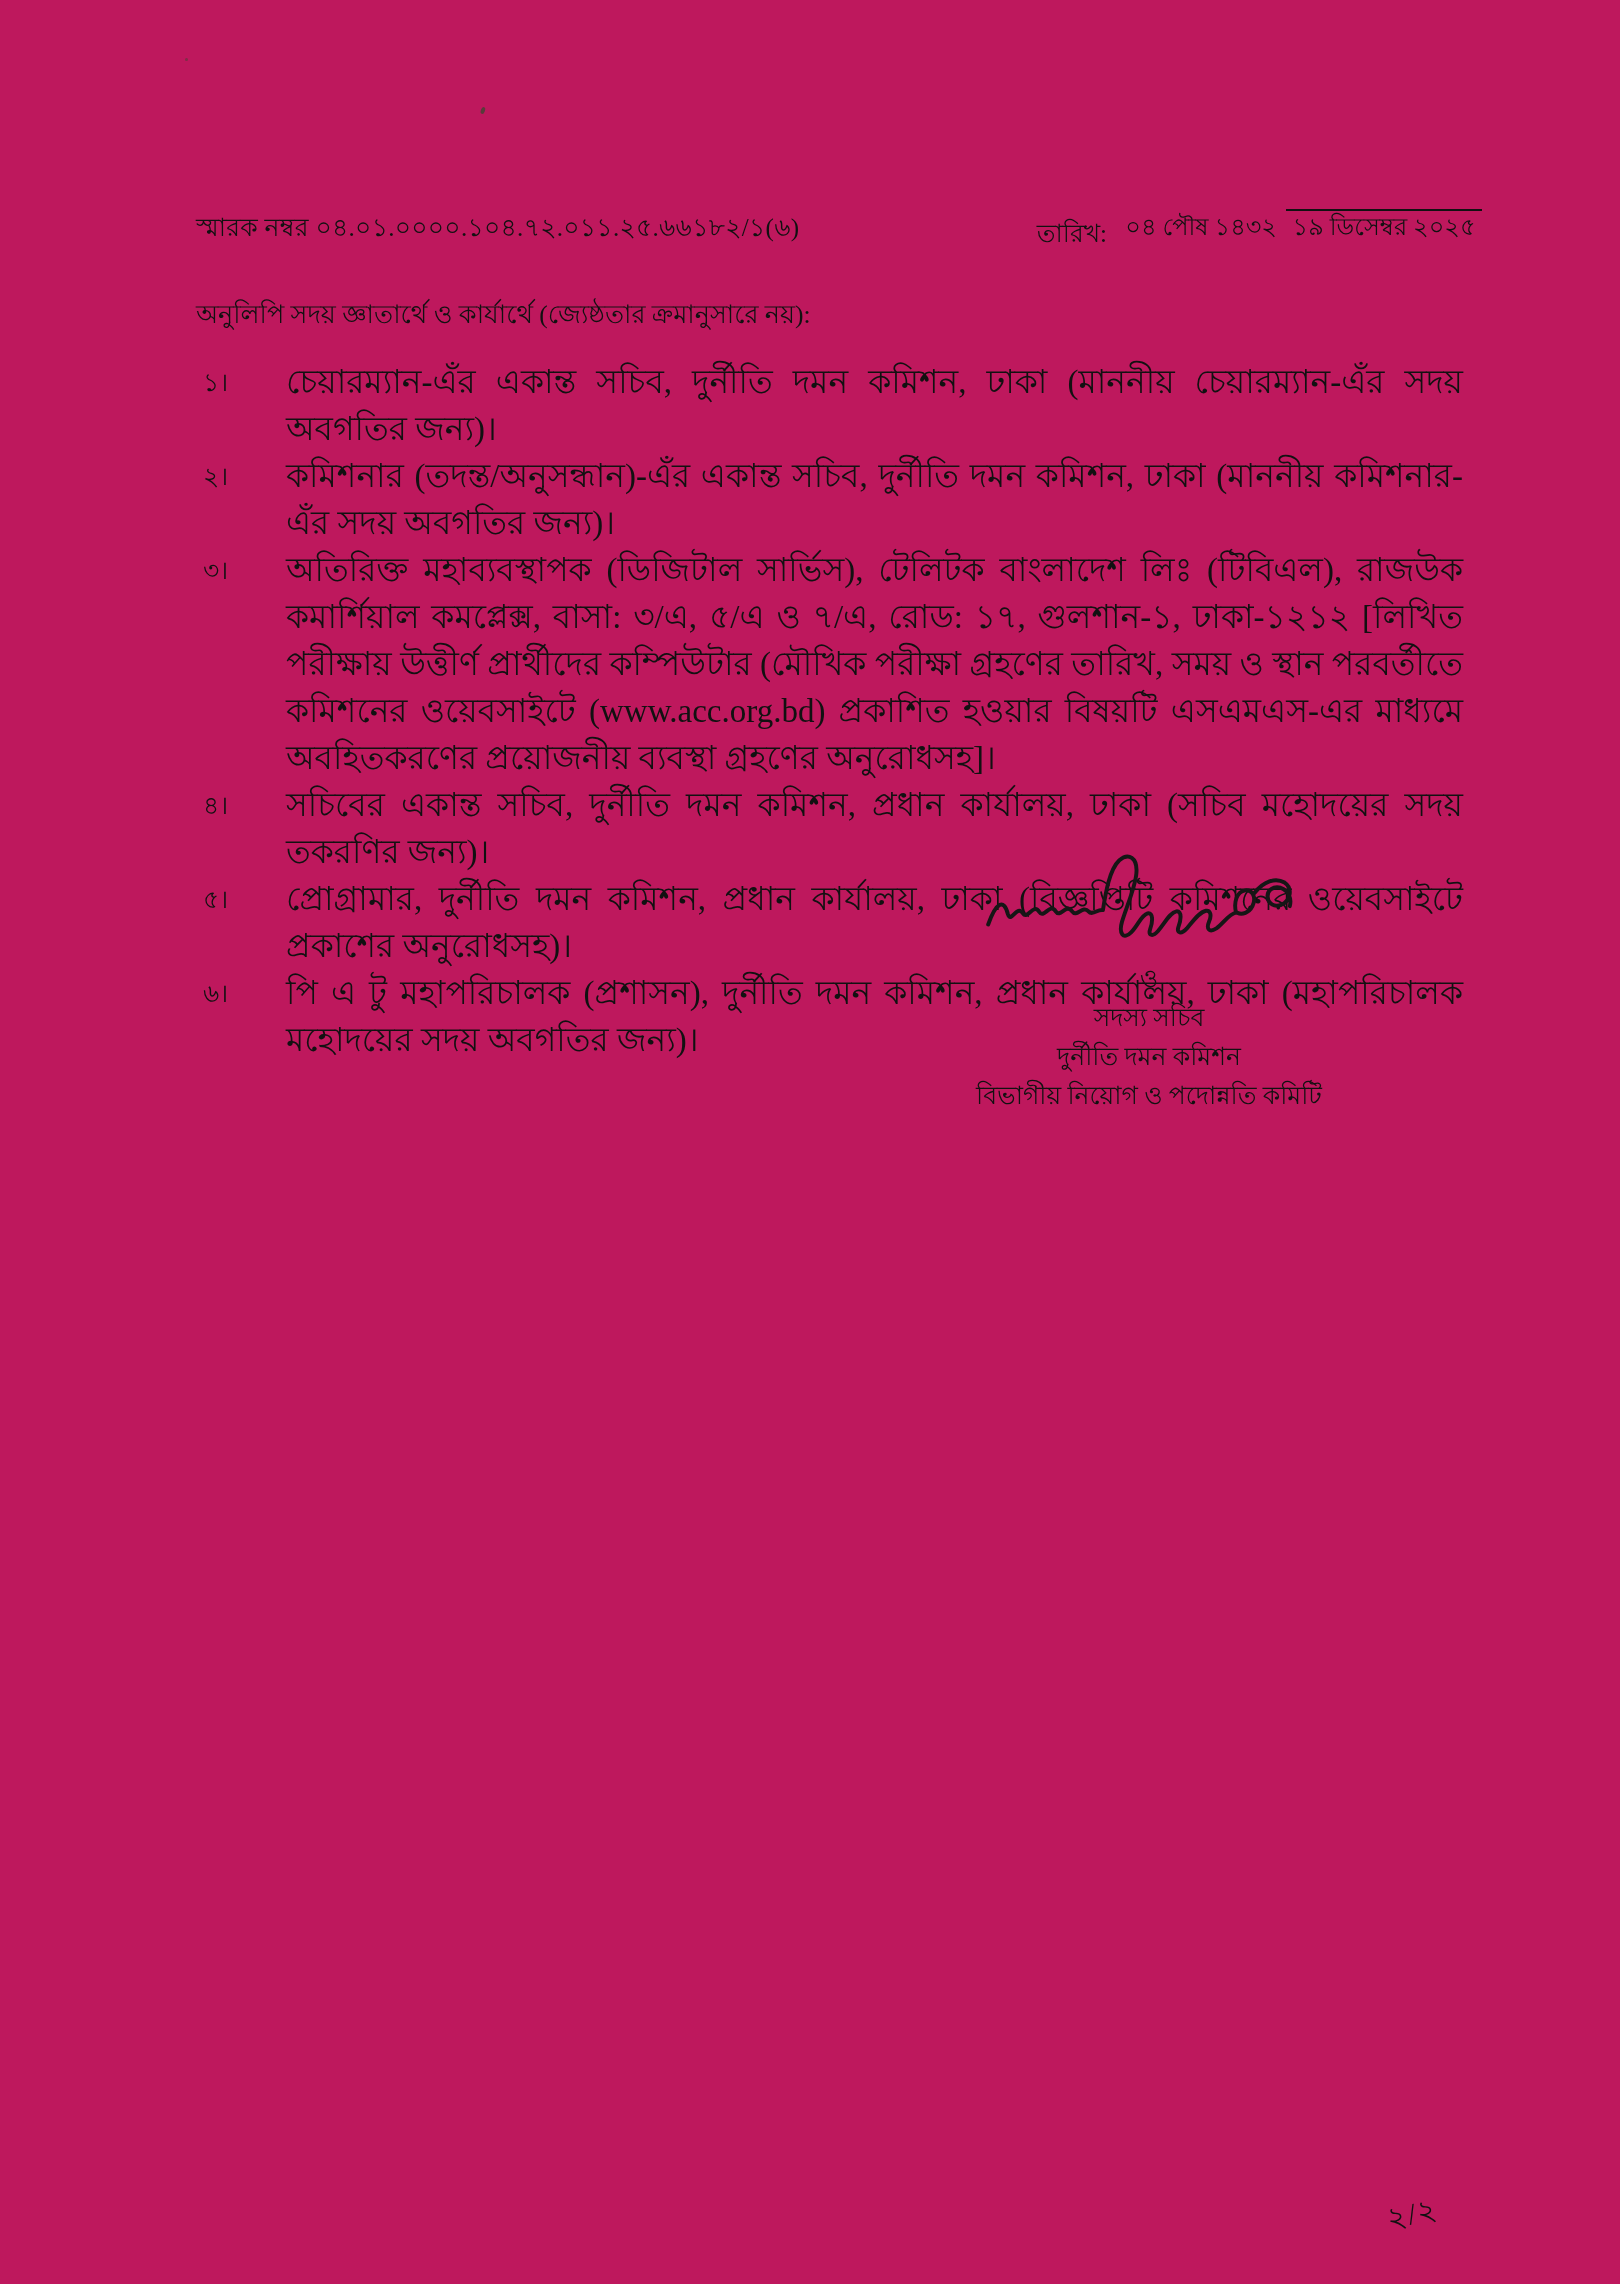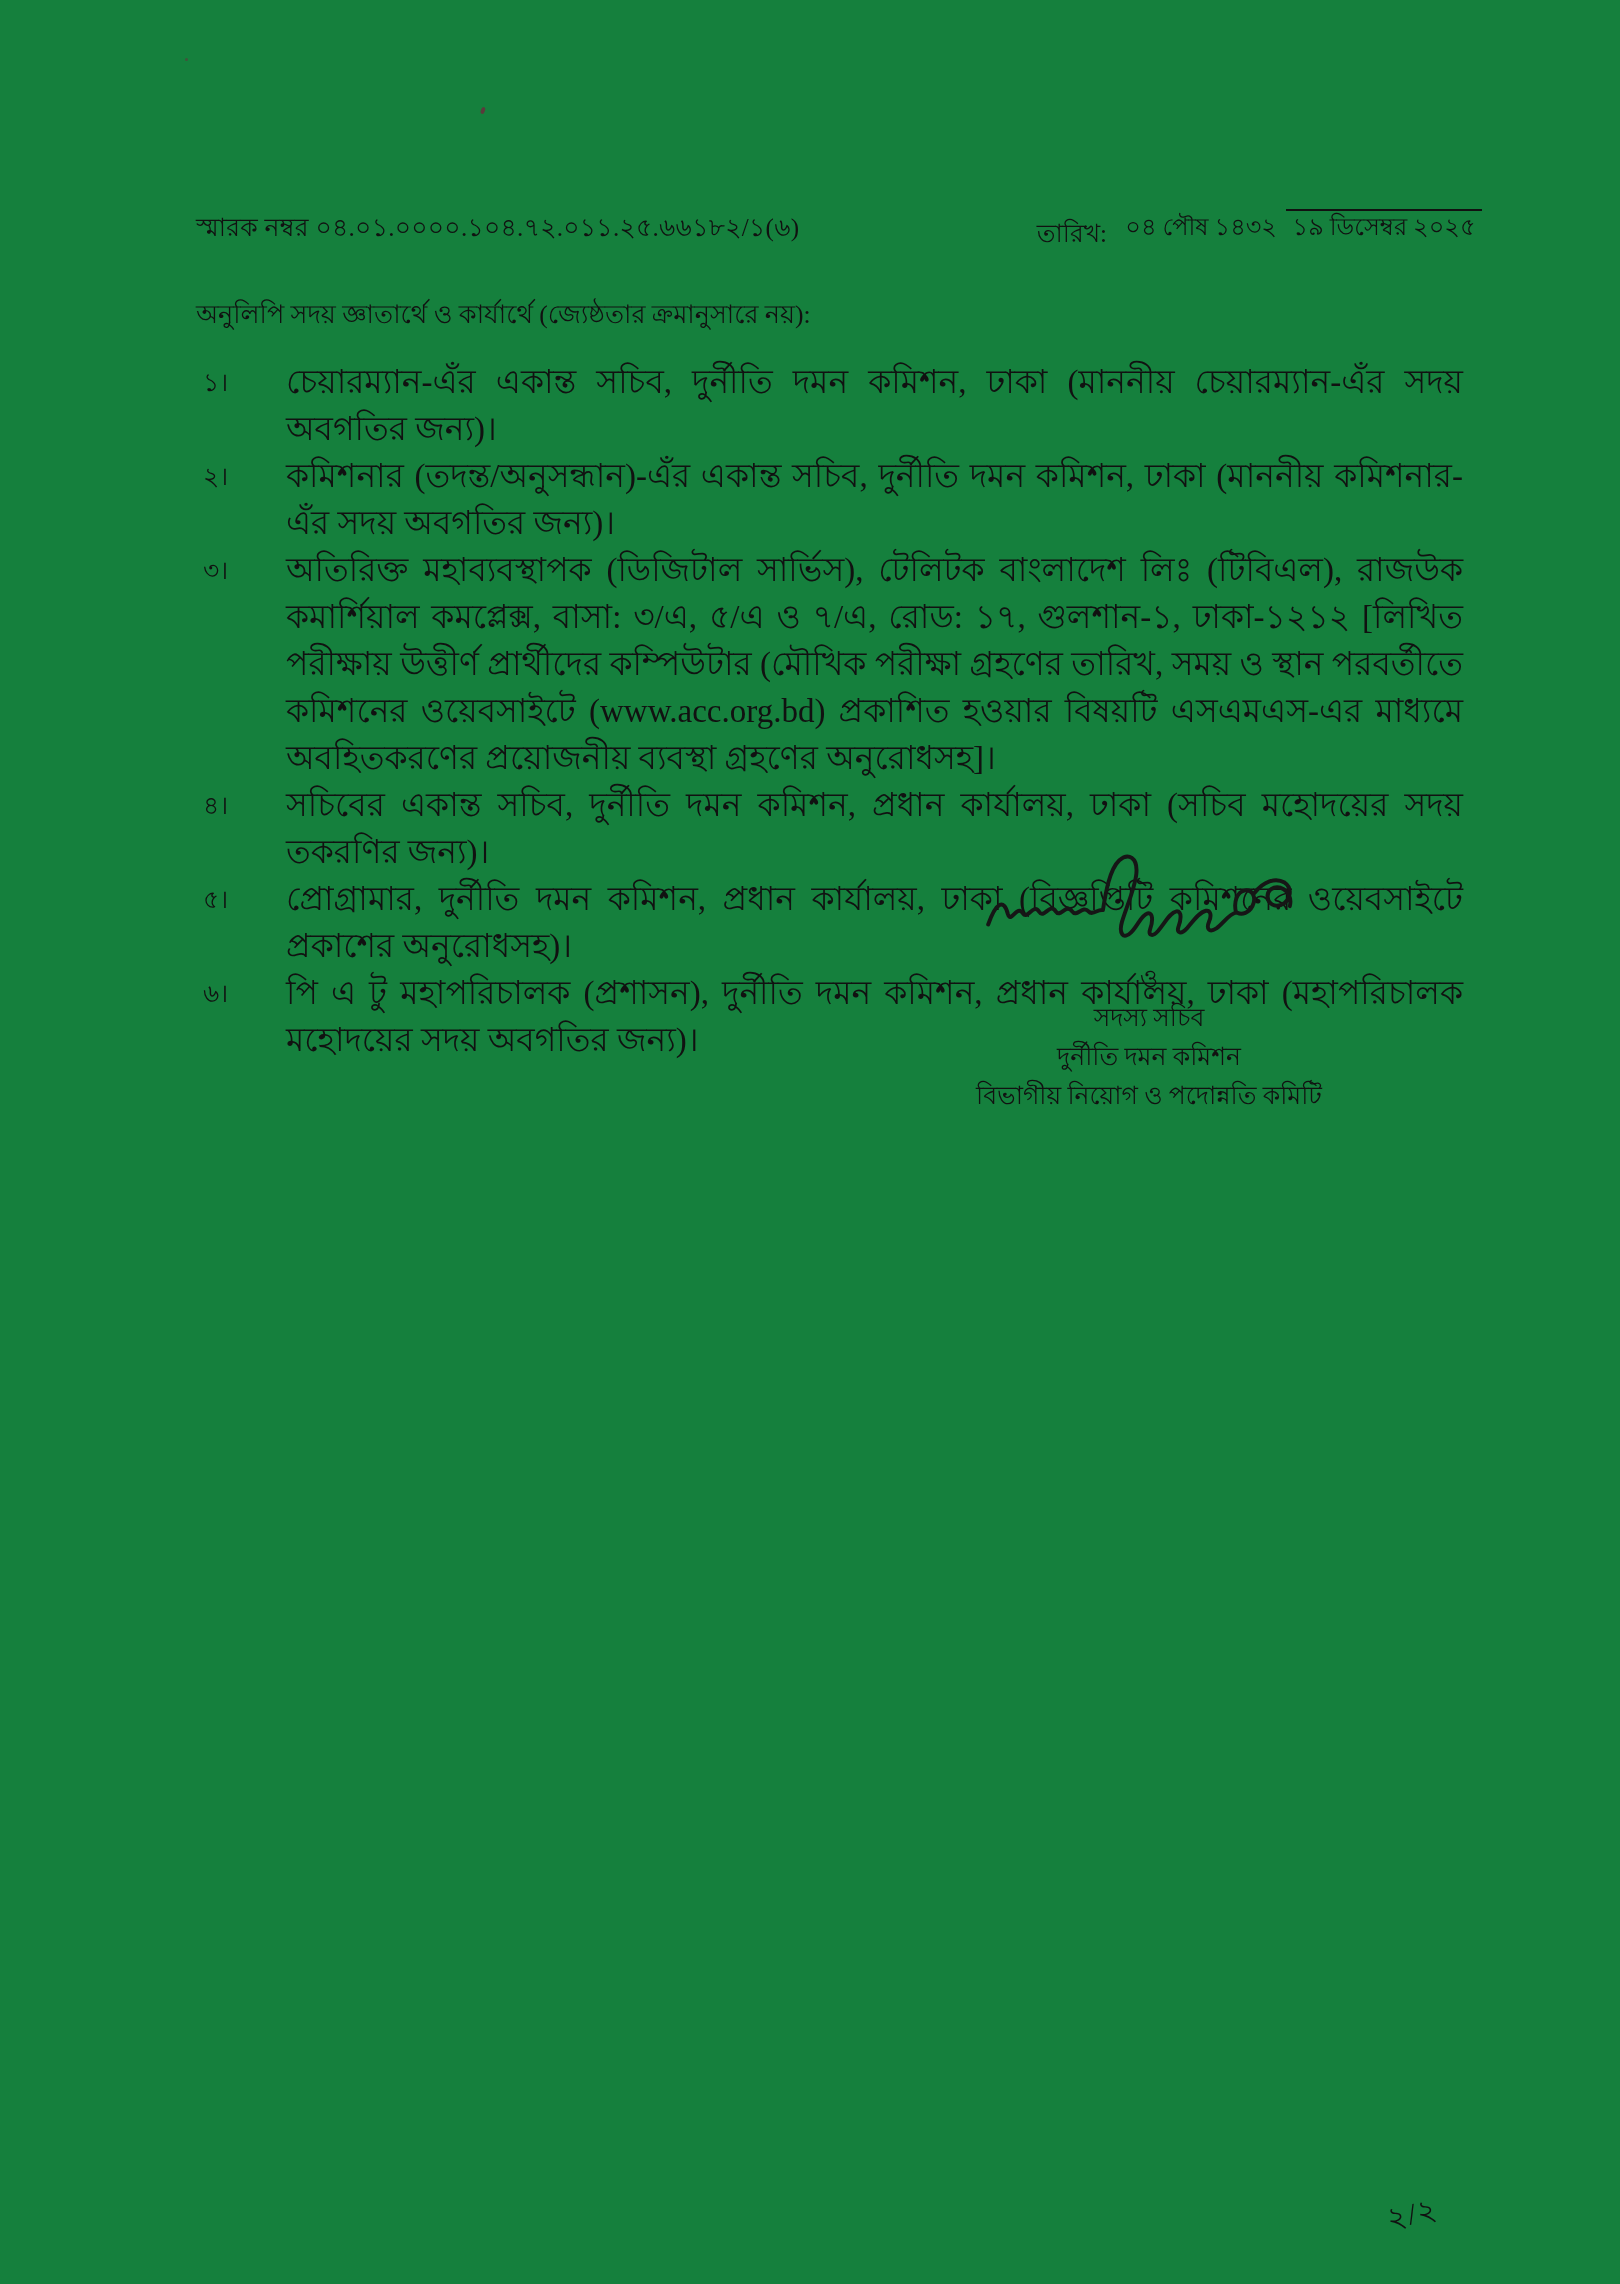--- a/index.html
+++ b/index.html
@@ -5,21 +5,21 @@
   html, body {
     margin: 0;
     padding: 0;
     background: #e8e8e8;
   }
   .page {
     position: relative;
     width: 1621px;
     height: 2284px;
     margin: 0 auto;
-    background: #15803d;
+    background: #be185d;
     color: #111111;
     font-family: "Liberation Serif", "DejaVu Serif", serif;
     overflow: hidden;
   }
 
   
   .memo-row {
     position: absolute;
     top: 196px;
     left: 196px;

